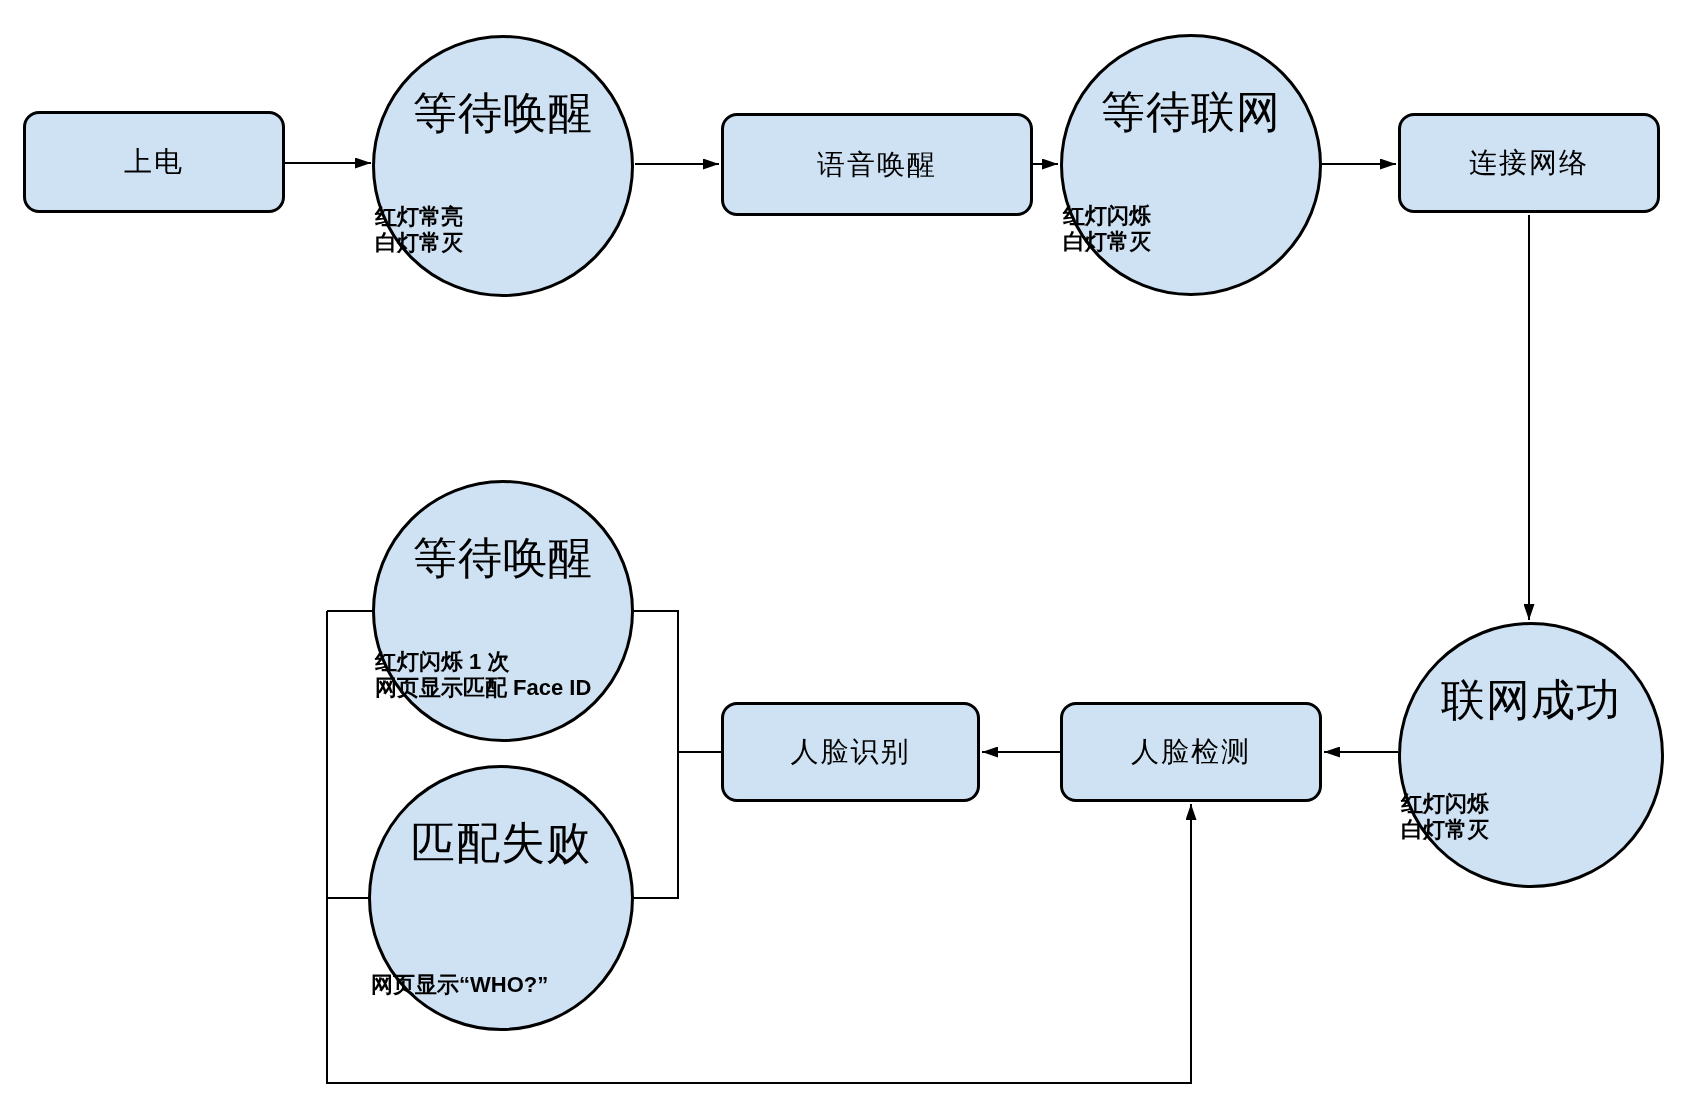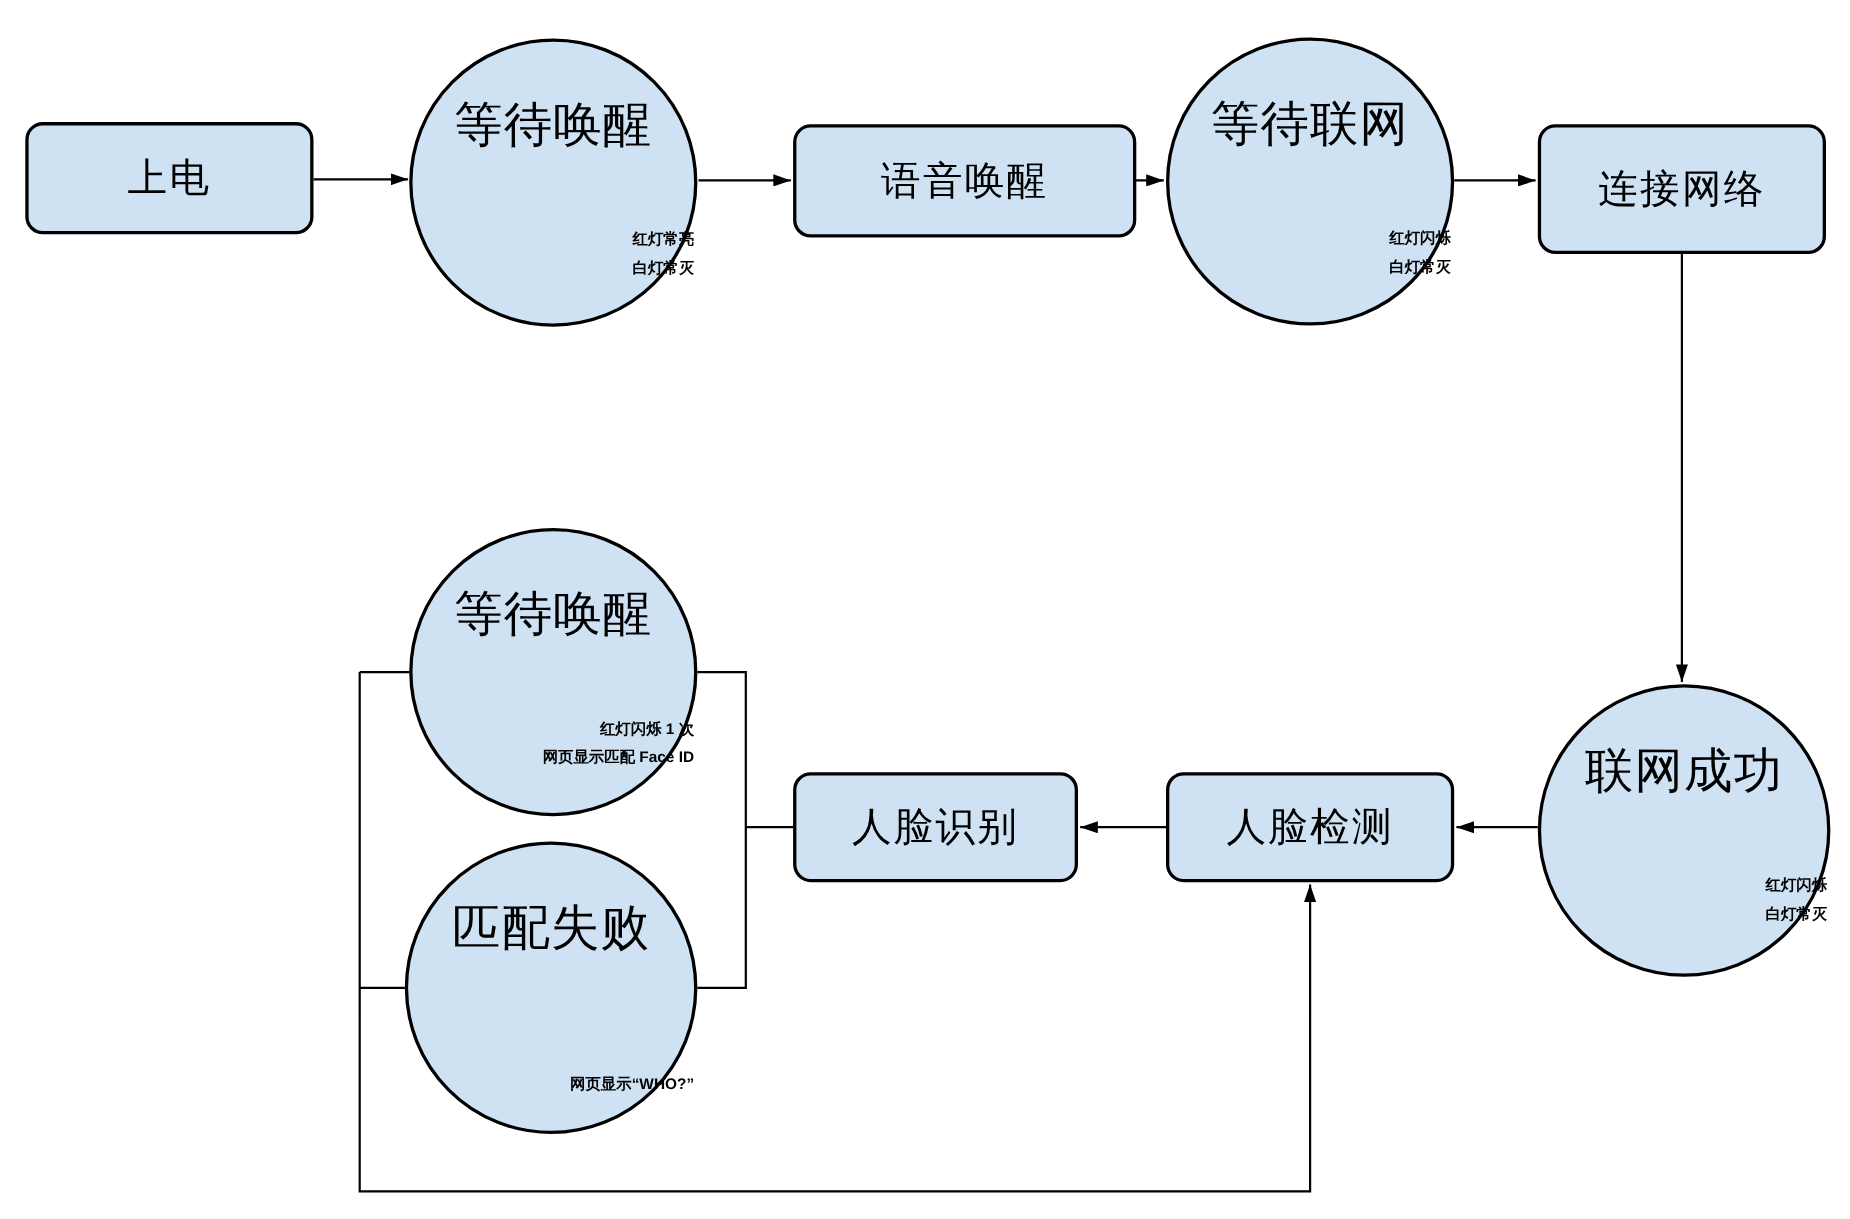--- a/index.html
+++ b/index.html
@@ -26,54 +26,54 @@
     background: #cfe2f3;
     border: 3px solid #000000;
     box-sizing: border-box;
     color: #000000;
   }
   .rect {
     border-radius: 16px;
     display: flex;
     align-items: center;
     justify-content: center;
-    font-size: 36px;
+    font-size: 28px;
     letter-spacing: 2px;
   }
   .circle {
     border-radius: 50%;
   }
   .circle .title {
     position: absolute;
     top: 46px;
     left: 0;
     width: 100%;
     text-align: center;
     font-size: 44px;
     letter-spacing: 1px;
   }
   .circle .note {
     position: absolute;
     top: 166px;
     left: 0;
     width: 100%;
-    text-align: right;
-    font-size: 14px;
+    text-align: left;
+    font-size: 22px;
     font-weight: 700;
     line-height: 26px;
     white-space: pre-line;
   }
   .circle .note.note-low { top: 204px; }
 
   
   .n-power-on        { left: 23px;   top: 111px; width: 262px; height: 102px; }
   .n-wait-wake       { left: 372px;  top: 35px;  width: 262px; height: 262px; }
   .n-voice-wake      { left: 721px;  top: 113px; width: 312px; height: 103px; }
   .n-wait-network    { left: 1060px; top: 34px;  width: 262px; height: 262px; }
-  .n-connect-network { left: 1398px; top: 113px; width: 262px; height: 118px; }
+  .n-connect-network { left: 1398px; top: 113px; width: 262px; height: 100px; }
   .n-network-success { left: 1398px; top: 622px; width: 266px; height: 266px; }
   .n-face-detect     { left: 1060px; top: 702px; width: 262px; height: 100px; }
   .n-face-recognize  { left: 721px;  top: 702px; width: 259px; height: 100px; }
   .n-match-success   { left: 372px;  top: 480px; width: 262px; height: 262px; }
   .n-match-fail      { left: 368px;  top: 765px; width: 266px; height: 266px; }
 
   .edge {
     stroke: #000000;
     stroke-width: 2;
     fill: none;

